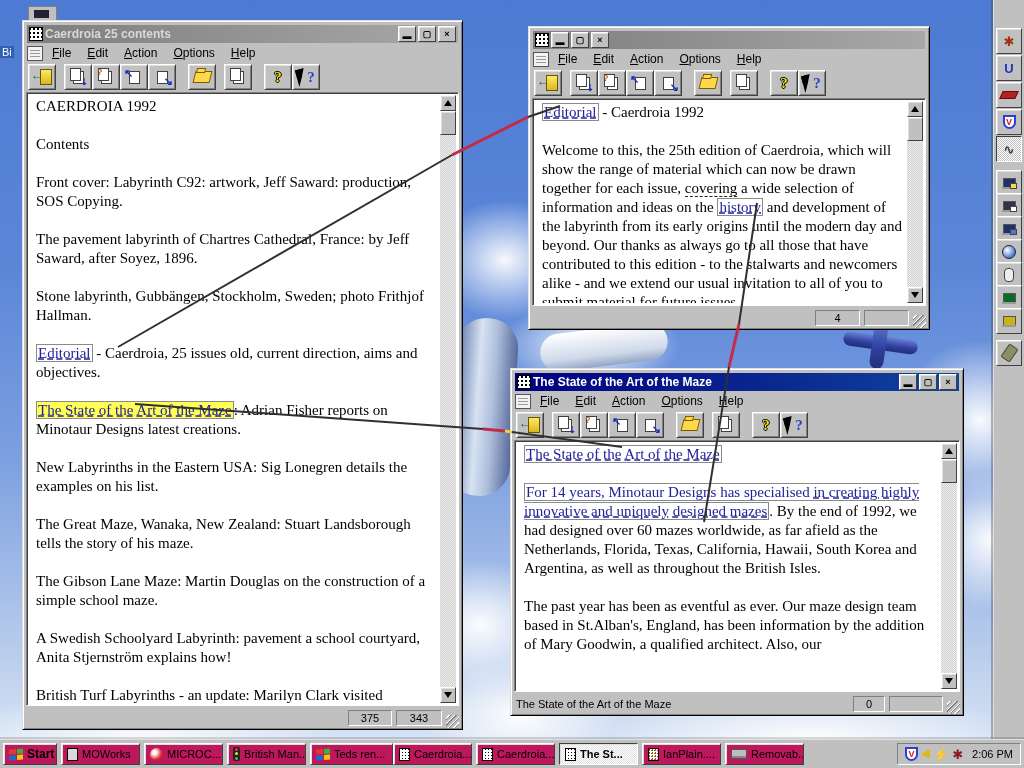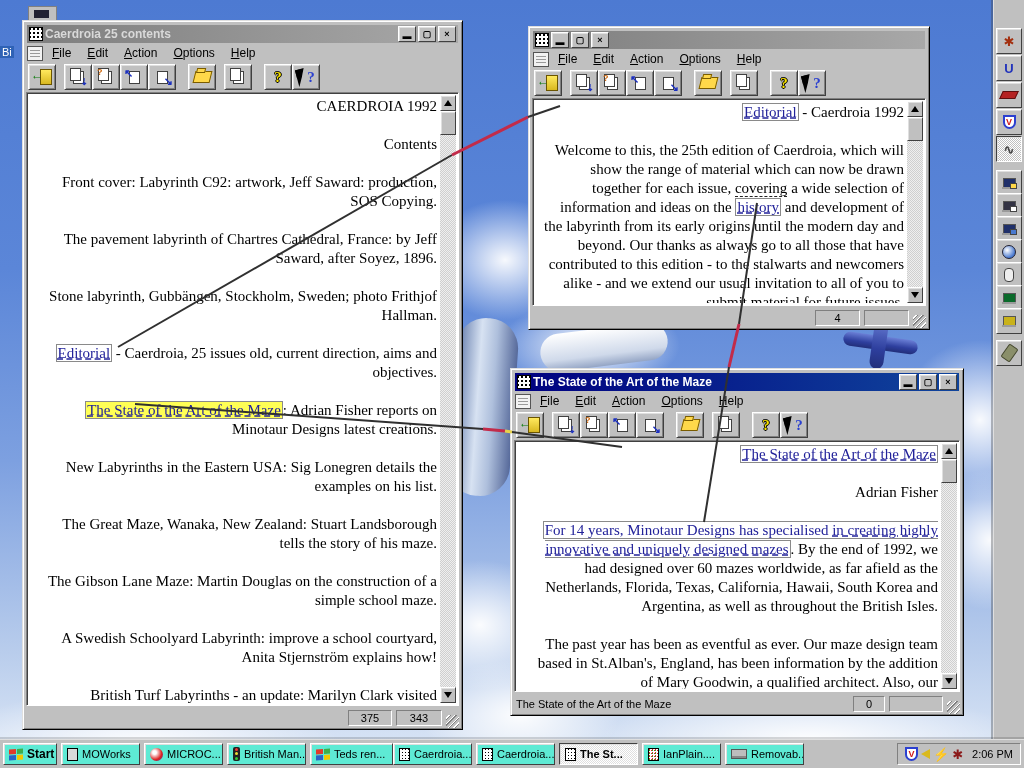--- a/index.html
+++ b/index.html
@@ -48,21 +48,21 @@
   .blue{color:#1b2fbf;}.orange{color:#d06a10;}
   .folder{width:15px;height:10px;background:#ffd84a;border:1px solid #7a5c00;position:relative;transform:skewX(-14deg);}
   .folder::before{content:"";position:absolute;top:-4px;left:0;width:7px;height:3px;background:#ffd84a;border:1px solid #7a5c00;}
   .qmark{color:#f7e200;font-family:"Liberation Serif",serif;font-weight:bold;font-size:15px;
     text-shadow:1px 0 0 #000,-1px 0 0 #000,0 1px 0 #000,0 -1px 0 #000;line-height:1;}
   .curs{width:0;height:0;border-left:5px solid #000;border-right:4px solid transparent;
     border-bottom:9px solid transparent;border-top:8px solid #000;transform:rotate(-15deg);margin-right:1px;}
   
   .content{position:relative;background:#fff;border:1px solid;border-color:#808080 #fff #fff #808080;
     box-shadow:inset 1px 1px 0 #404040;overflow:hidden;
-    font-family:"Liberation Serif",serif;font-size:15px;line-height:19px;color:#000;text-align:right;}
+    font-family:"Liberation Serif",serif;font-size:15px;line-height:19px;color:#000;}
   .inner{position:absolute;left:2px;right:19px;top:2px;bottom:2px;padding:2px 2px 0 7px;overflow:hidden;}
   .inner p{margin:0 0 19px;}
   a.lnk{color:#22229a;text-decoration:underline;text-decoration-style:dashed;border:1px solid #8a8a8a;padding:0 1px;cursor:pointer;}
   a.lnk.nound{text-decoration:none;}
   a.hl{background:#ffff55;}
   .dotted{border-bottom:1px dashed #222;}
   
   .vsb{position:absolute;top:2px;right:2px;bottom:2px;width:16px;background:#d8d8d8;
     background-image:repeating-conic-gradient(#efefef 0 25%,#cfcfcf 0 50%);background-size:2px 2px;}
   .sb{position:absolute;left:0;width:16px;height:16px;background:#c0c0c0;border:1px solid;
@@ -88,21 +88,21 @@
     display:flex;align-items:center;justify-content:center;font-size:13px;overflow:hidden;}
   .sbtn.pressed{border-color:#404040 #fff #fff #404040;
     background-image:repeating-conic-gradient(#fff 0 25%,#c0c0c0 0 50%);background-size:2px 2px;}
   .minipc{width:14px;height:11px;position:relative;}
   .minipc .scr{position:absolute;left:1px;top:0;width:11px;height:8px;background:#20306a;border:1px solid #555;}
   .minipc .base{position:absolute;left:0;bottom:0;width:14px;height:2px;background:#9a9a9a;}
   .acc{position:absolute;right:-1px;bottom:0;width:5px;height:4px;border:1px solid #444;}
   
   .taskbar{position:absolute;left:0;right:0;bottom:0;height:28px;background:#c0c0c0;
     border-top:1px solid #dfdfdf;box-shadow:0 -2px 0 rgba(0,0,0,.15);z-index:70;}
-  .task{position:absolute;top:3px;height:22px;background:#5eead4;border:1px solid;
+  .task{position:absolute;top:3px;height:22px;background:#be185d;border:1px solid;
     border-color:#fff #404040 #404040 #fff;box-shadow:inset 1px 1px 0 #dfdfdf;box-sizing:border-box;
     display:flex;align-items:center;gap:4px;padding:8px 5px;font-size:11px;white-space:nowrap;overflow:hidden;}
   .task.active{border-color:#404040 #fff #fff #404040;font-weight:bold;
     background-image:repeating-conic-gradient(#fff 0 25%,#dfdfdf 0 50%);background-size:2px 2px;}
   .flag{width:14px;height:11px;display:grid;grid-template-columns:1fr 1fr;grid-template-rows:1fr 1fr;gap:1px;flex:none;transform:skewY(-4deg);}
   .flag i{display:block;}
   .docico{width:11px;height:13px;background:#fff;border:1px solid #000;box-sizing:border-box;flex:none;
     background-image:radial-gradient(#000 .8px,transparent 1px);background-size:3px 3px;background-position:1px 2px;}
   .tray{position:absolute;right:3px;top:3px;height:22px;border:1px solid;border-color:#808080 #fff #fff #808080;
     display:flex;align-items:center;gap:3px;padding:0 7px;font-size:11px;box-sizing:border-box;}
@@ -205,21 +205,21 @@
         <p>CAERDROIA 1992</p>
         <p>Contents</p>
         <p>Front cover: Labyrinth C92: artwork, Jeff Saward: production, SOS Copying.</p>
         <p>The pavement labyrinth of Chartres Cathedral, France: by Jeff Saward, after Soyez, 1896.</p>
         <p>Stone labyrinth, Gubbängen, Stockholm, Sweden; photo Frithjof Hallman.</p>
         <p><a class="lnk">Editorial</a><span> - Caerdroia, 25 issues old, current direction, aims and objectives.</span></p>
         <p><a class="lnk hl">The State of the Art of the Maze</a><span>: Adrian Fisher reports on Minotaur Designs latest creations.</span></p>
         <p>New Labyrinths in the Eastern USA: Sig Lonegren details the examples on his list.</p>
         <p>The Great Maze, Wanaka, New Zealand: Stuart Landsborough tells the story of his maze.</p>
         <p>The Gibson Lane Maze: Martin Douglas on the construction of a simple school maze.</p>
-        <p>A Swedish Schoolyard Labyrinth: improve a school courtyard, Anita Stjernström explains how!</p>
+        <p>A Swedish Schoolyard Labyrinth: pavement a school courtyard, Anita Stjernström explains how!</p>
         <p>British Turf Labyrinths - an update: Marilyn Clark visited</p>
       </div>
       <div class="vsb">
         <span class="sb up">
             <span class="tri-up"></span>
           </span>
         <span class="thumb"></span>
         <span class="sb dn">
             <span class="tri-dn"></span>
           </span>
@@ -361,21 +361,20 @@
           <span class="qmark">?</span>
         </span>
       <span class="tbut">
           <span class="curs"></span>
           <span class="qmark" style="color:#2a3fd0;text-shadow:none;">?</span>
         </span>
     </div>
     <div class="content" style="height:250px;">
       <div class="inner">
         <p><a class="lnk">The State of the Art of the Maze</a></p>
-        <p>Adrian Fisher</p>
         <p><a class="lnk nound"><span>For 14 years, Minotaur Designs has specialised </span><span class="u" style="text-decoration-style:dashed;">in creating highly innovative and uniquely designed mazes</span></a><span>. By the end of 1992, we had designed over 60 mazes worldwide, as far afield as the Netherlands, Florida, Texas, California, Hawaii, South Korea and Argentina, as well as throughout the British Isles.</span></p>
         <p>The past year has been as eventful as ever. Our maze design team based in St.Alban's, England, has been information by the addition of Mary Goodwin, a qualified architect. Also, our</p>
       </div>
       <div class="vsb">
         <span class="sb up">
             <span class="tri-up"></span>
           </span>
         <span class="thumb"></span>
         <span class="sb dn">
             <span class="tri-dn"></span>

